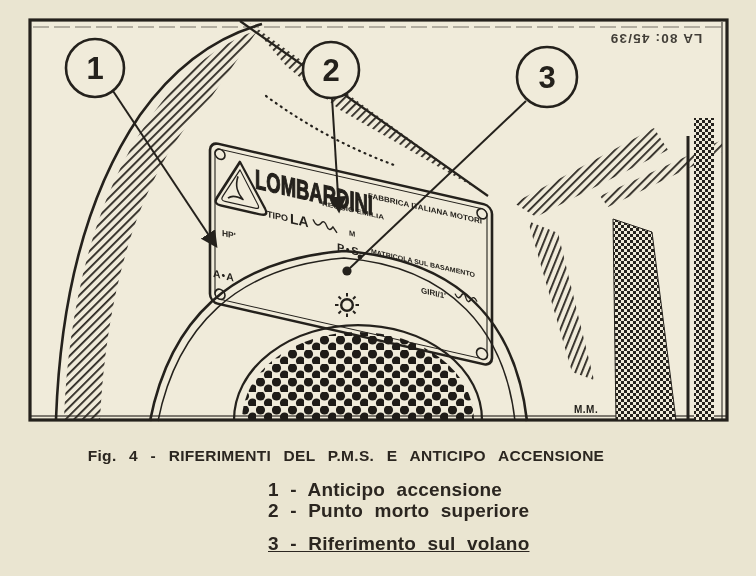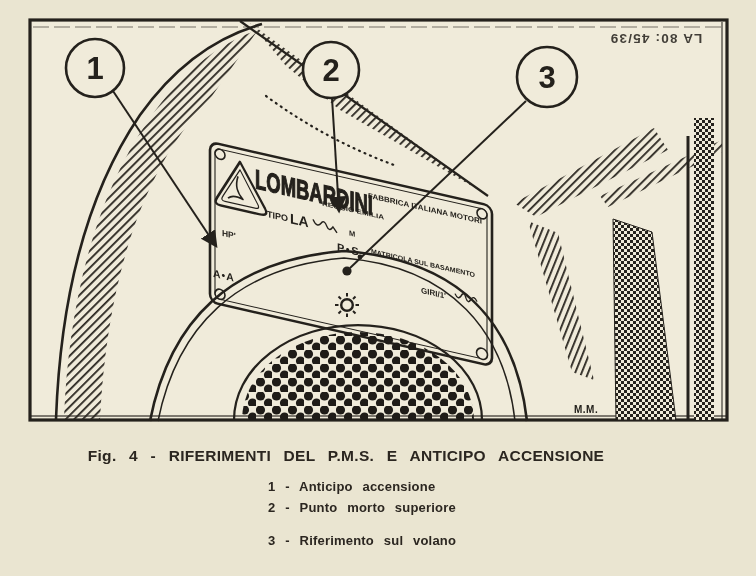--- a/index.html
+++ b/index.html
@@ -8,25 +8,25 @@
     background:#eae5d1;
     font-family:"Liberation Sans",sans-serif;
   }
   #figure-svg{position:absolute;left:0;top:0;}
   .caption{position:absolute;color:#2b2620;font-weight:bold;}
   #caption-title{
     left:0;top:447px;width:692px;text-align:center;
     font-size:15.5px;letter-spacing:.3px;word-spacing:8px;
   }
   .caption-item{
-    left:268px;font-size:13px;letter-spacing:.2px;word-spacing:6px;
+    left:268px;font-size:19px;letter-spacing:.2px;word-spacing:6px;
   }
   #caption-item-0{top:479px;}
   #caption-item-1{top:500px;}
-  #caption-item-2{top:533px;}
+  #caption-item-2{top:533px;text-decoration:underline;}
   svg text{fill:#24211c;}
 </style>
 </head>
 <body>
 
 <div id="page">
 
   <svg id="figure-svg" width="756" height="436" viewBox="0 0 756 436">
     <defs>
       <pattern id="hatch" width="6" height="6" patternUnits="userSpaceOnUse" patternTransform="rotate(-45)">

